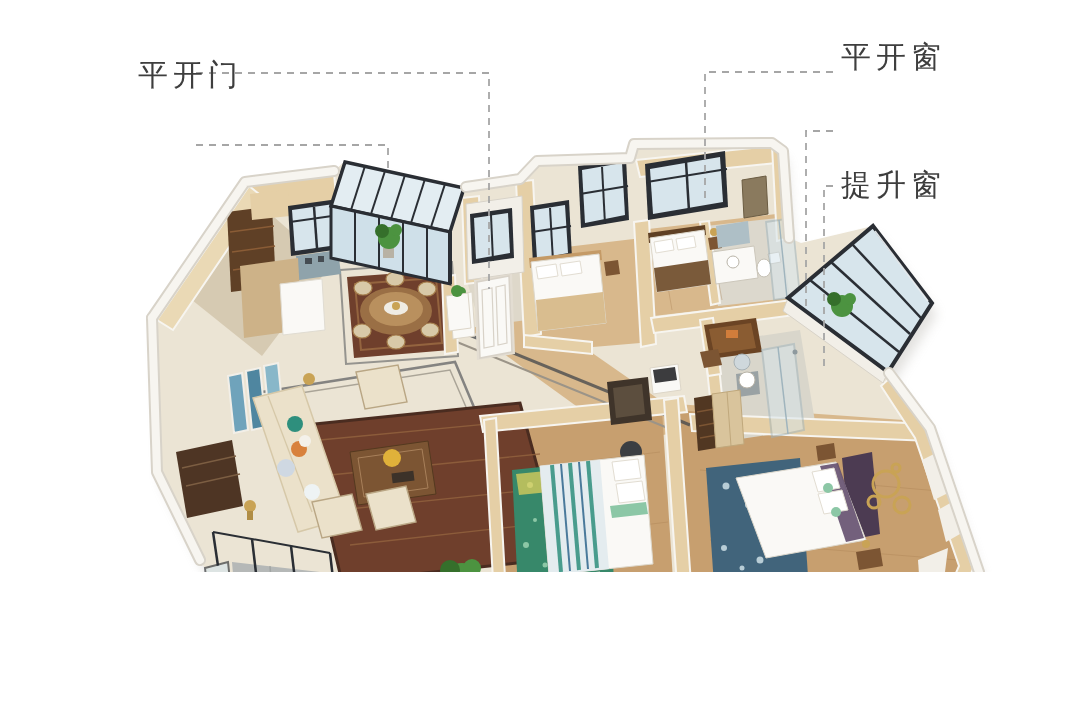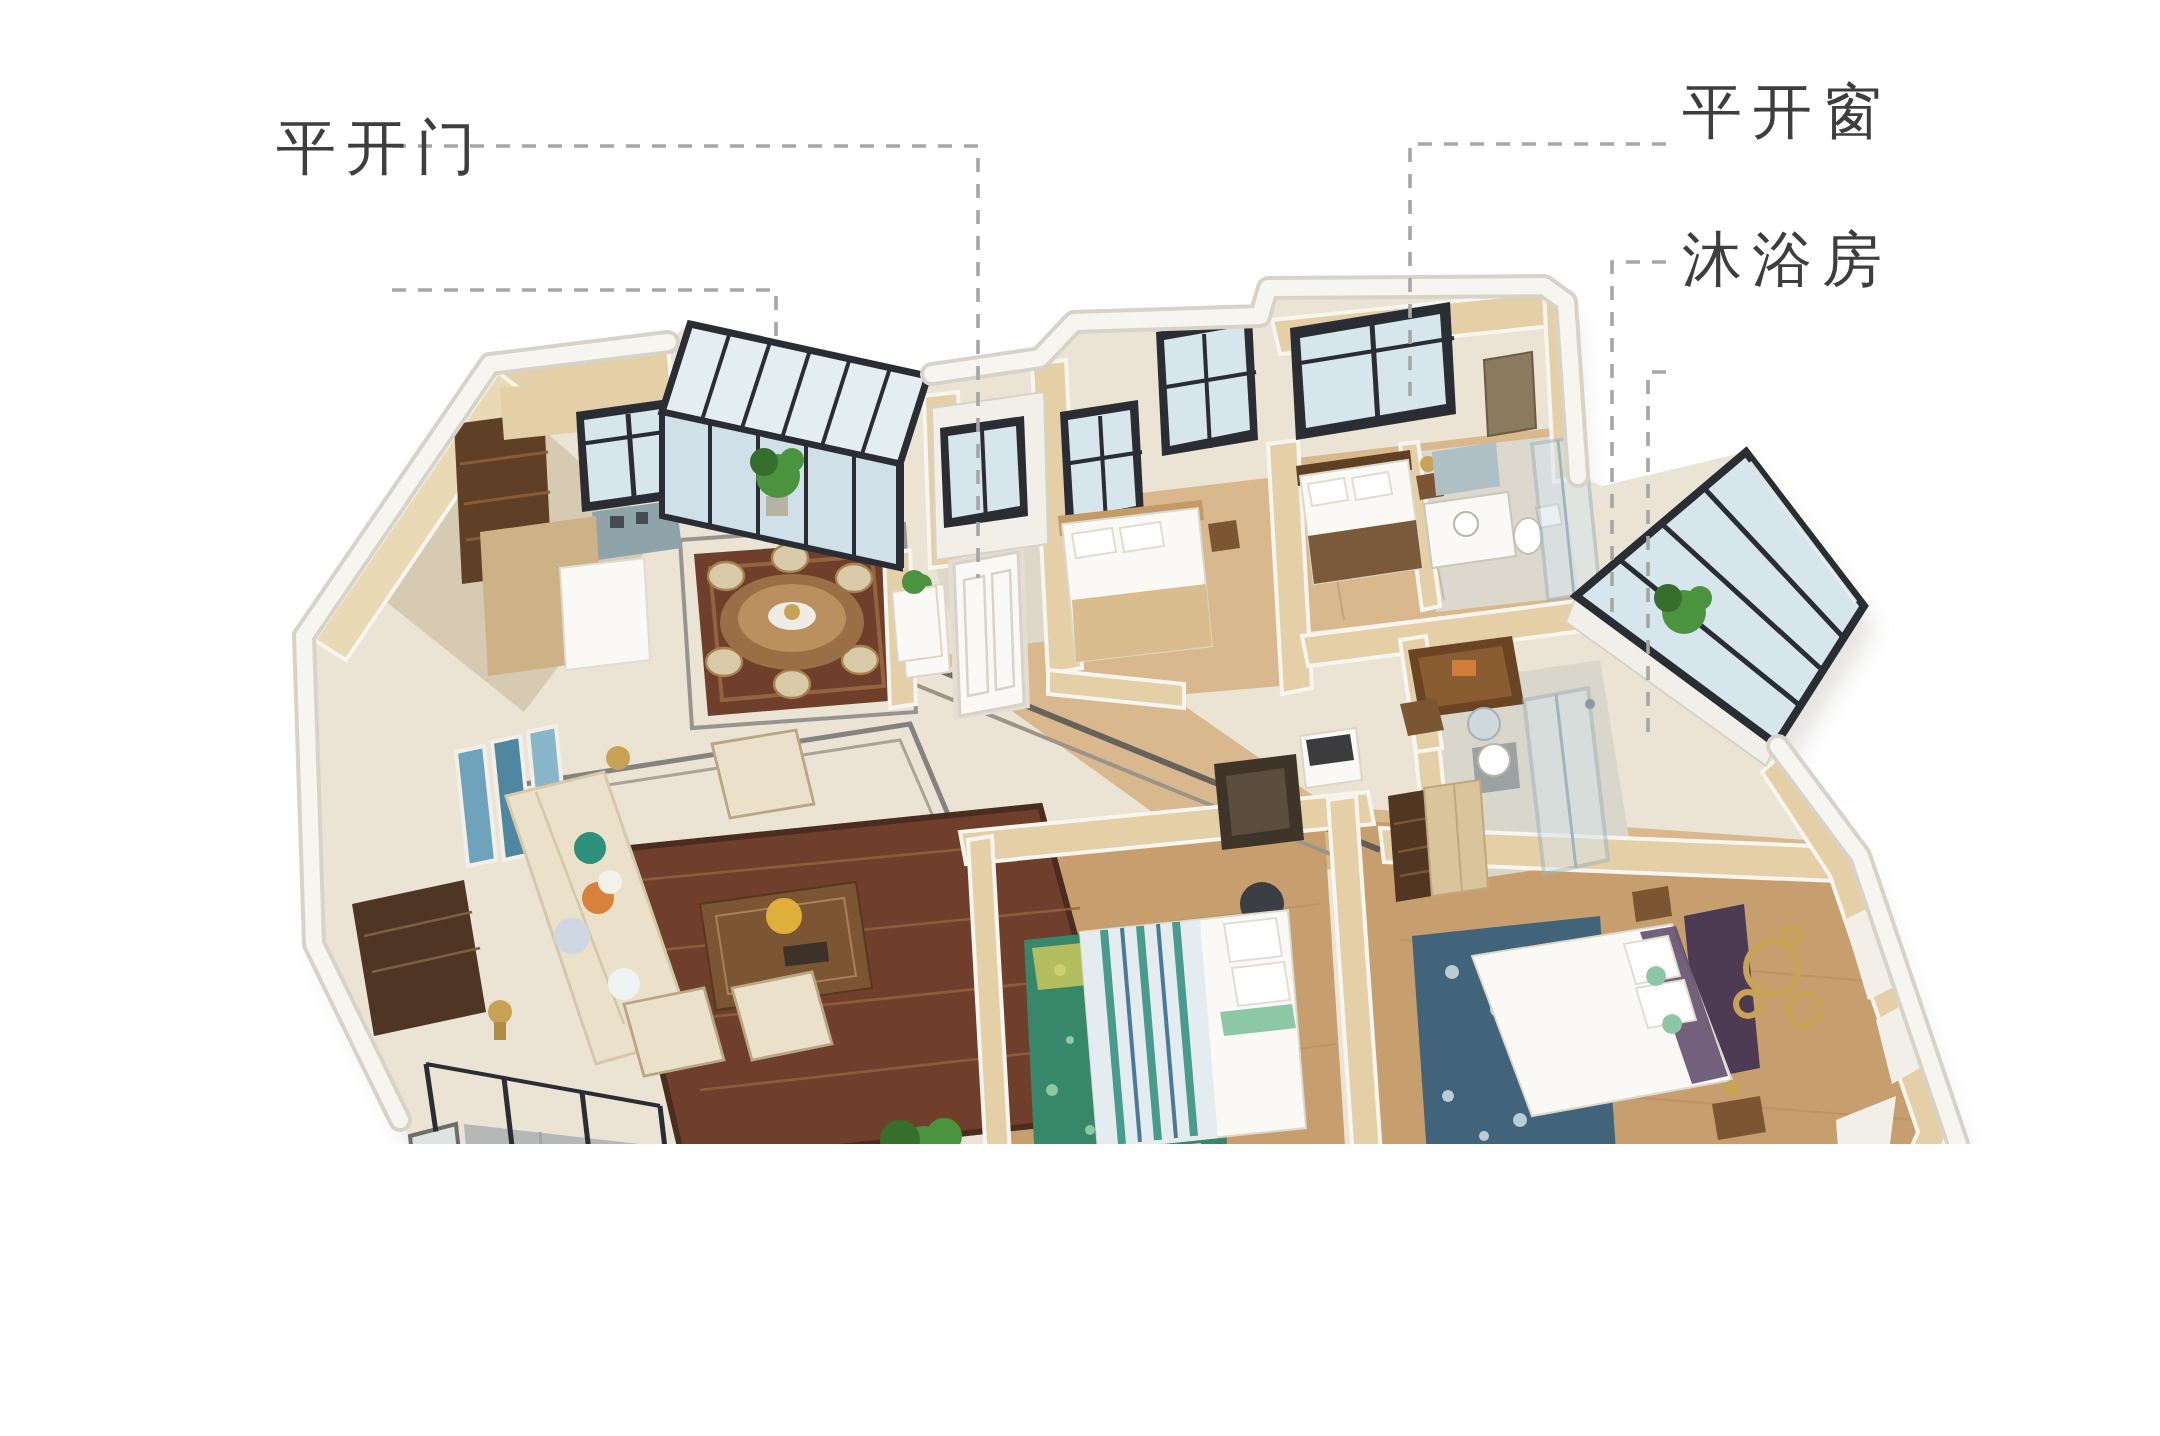--- a/index.html
+++ b/index.html
@@ -459,15 +459,15 @@
     <path d="M196,145 H388 V169"></path>
     <path d="M833,72 H705 V199"></path>
     <path d="M833,131 H806 V306"></path>
     <path d="M833,186 H824 V369"></path>
     <path d="M184,573 H233"></path>
   </g>
 </svg>
 
 <div class="lbl" style="left:138px;top:58px;">平开门</div>
 <div class="lbl" style="left:841px;top:40px;">平开窗</div>
-<div class="lbl" style="left:841px;top:114px;">沐浴房</div>
+<div class="lbl" style="left:841px;top:168px;">提升窗</div>
 
 </div>
 
 </body></html>

